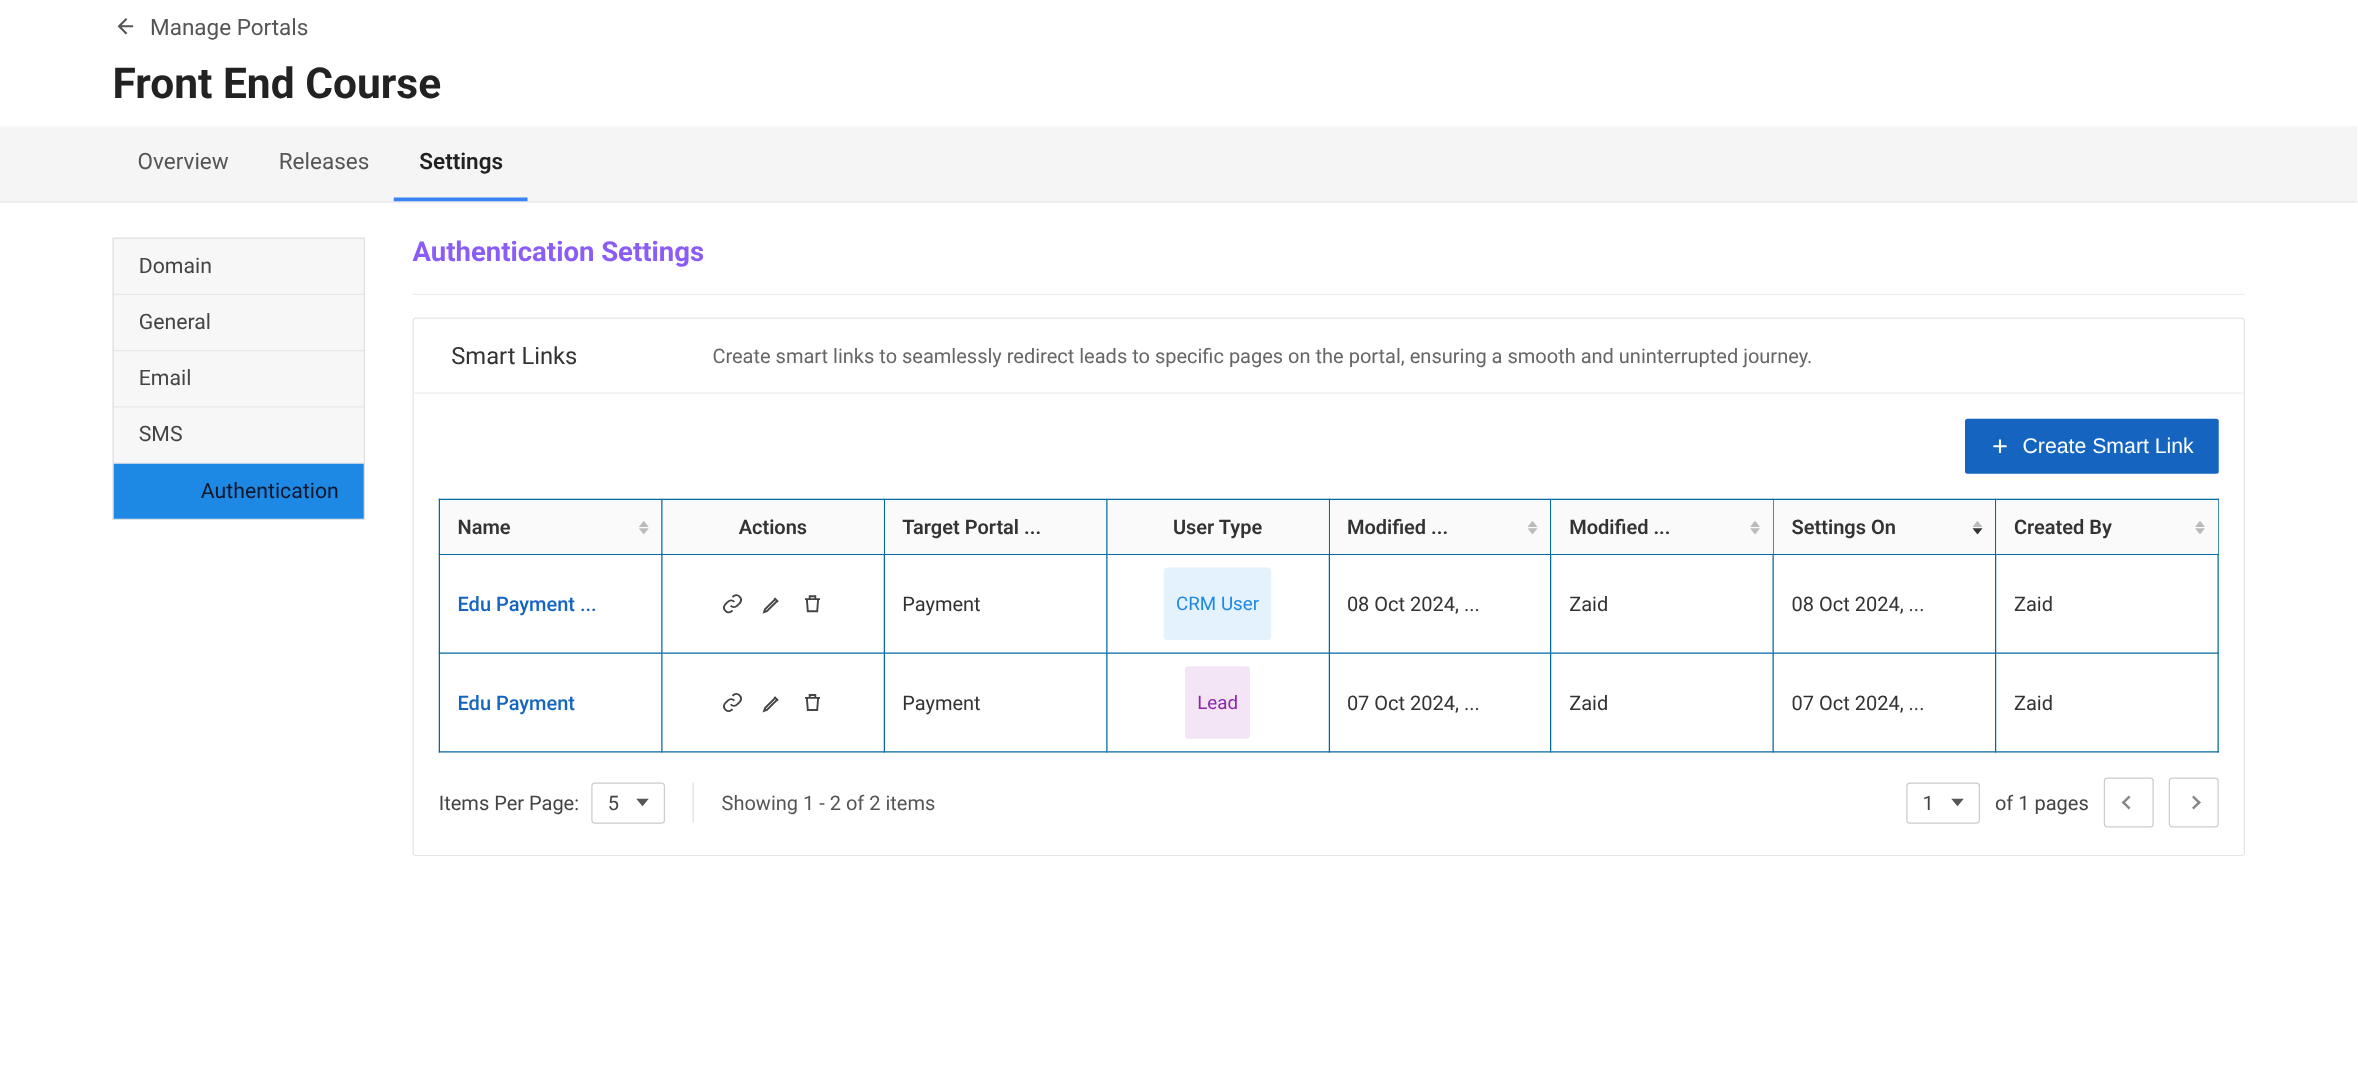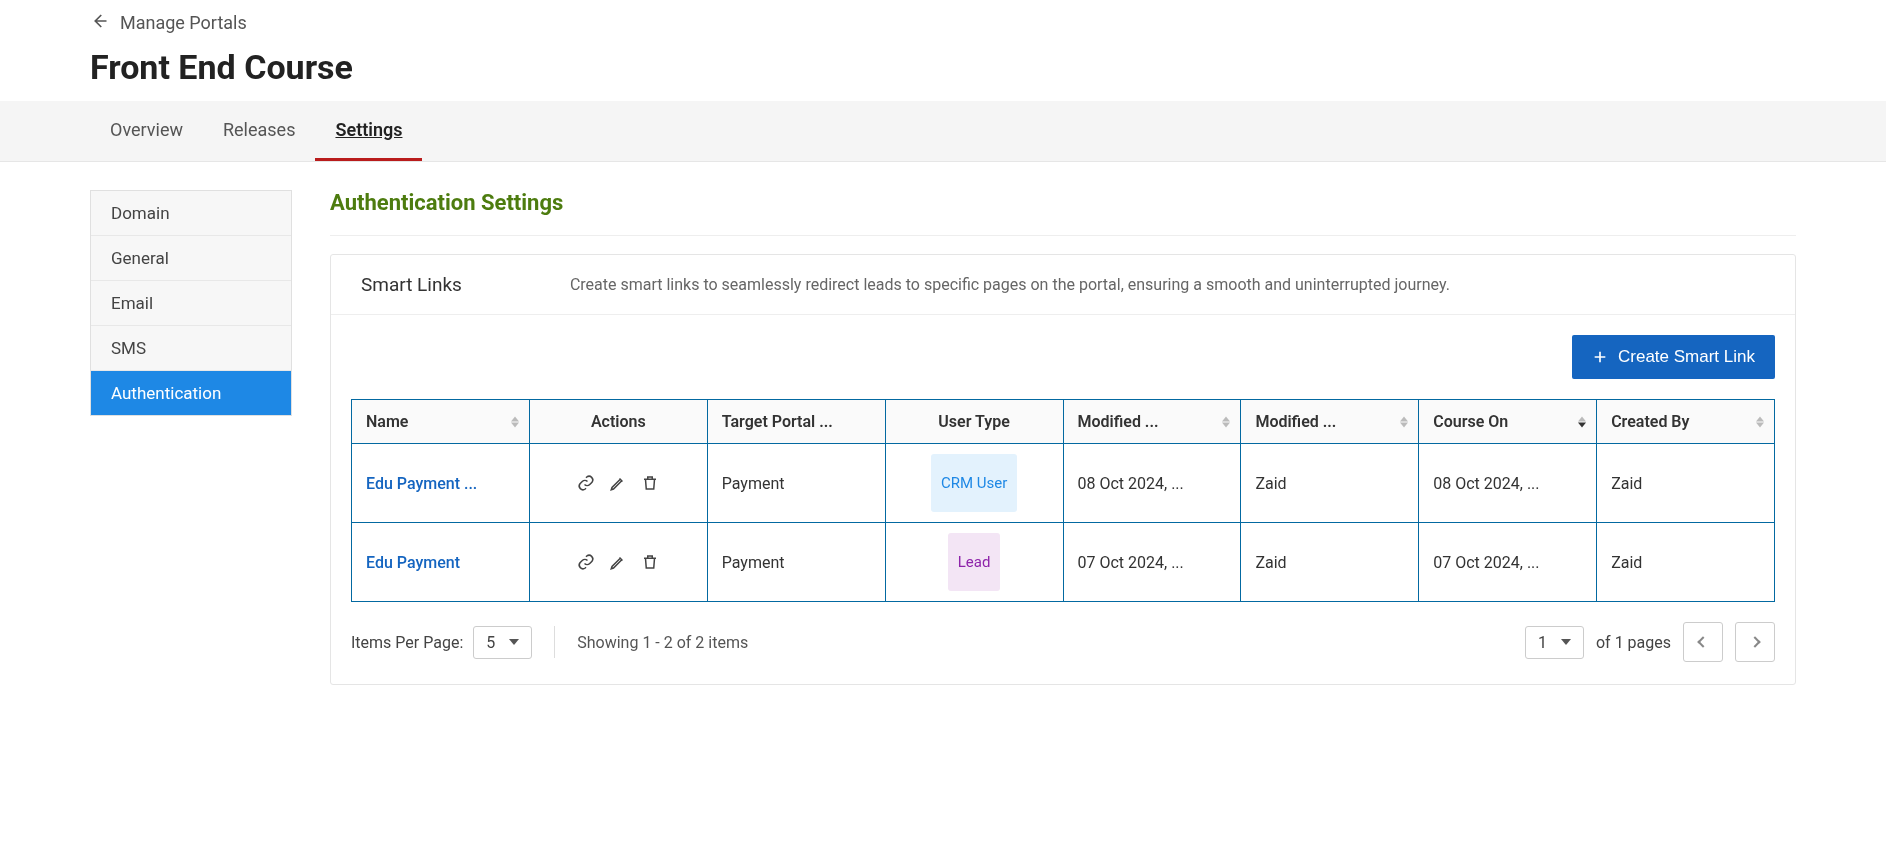--- a/index.html
+++ b/index.html
@@ -6,31 +6,31 @@
   body { font-family: -apple-system, BlinkMacSystemFont, "Segoe UI", Roboto, Arial, sans-serif; color: #222; background: #fff; }
   
   .header-area { padding: 12px 90px 0 90px; }
   .breadcrumb-row { display: flex; align-items: flex-start; gap: 12px; color: #555; font-size: 18px; padding-bottom: 6px;}
   .back-arrow { width: 18px; height: 18px; cursor: pointer; }
   .page-title { font-size: 34px; font-weight: 700; color: #222; padding: 8px 0 14px 0; }
   
   .tabs-bar { background: #f5f5f5; border-bottom: 1px solid #e6e6e6; padding: 0 90px; text-align: right; }
   .tabs-inner { display: flex; gap: 0; }
   .tab { padding: 18px 20px; font-size: 18px; color: #555; cursor: pointer; border-bottom: 3px solid transparent; }
-  .tab.active { color: #222; font-weight: 600; border-bottom: 3px solid #b91c1c; text-decoration: underline; }
+  .tab.active { color: #222; font-weight: 600; border-bottom: 3px solid #3b82f6; }
   
   .content-wrap { display: flex; padding: 28px 90px 0 90px; gap: 38px; align-items: flex-start; }
   
   .sidebar { width: 202px; border: 1px solid #e0e0e0; background: #f7f7f7; }
   .sidebar-item { padding: 12px 20px; font-size: 17px; color: #444; cursor: pointer; border-bottom: 1px solid #e8e8e8; }
   .sidebar-item:last-child { border-bottom: none; }
-  .sidebar-item.active { background: #1e88e5; color: #ffffff; }
+  .sidebar-item.active { background: #1e88e5; color: #0f172a; text-align: right; }
   
   .main { flex: 1; }
-  .section-title { font-size: 22px; font-weight: 700; color: #4d7c0f; padding-bottom: 20px; border-bottom: 1px solid #eee; }
+  .section-title { font-size: 22px; font-weight: 700; color: #8b5cf6; padding-bottom: 20px; border-bottom: 1px solid #eee; }
   
   .panel { border: 1px solid #e5e5e5; border-radius: 3px; margin-top: 18px; }
   .panel-header { display: flex; align-items: center; gap: 108px; padding: 18px 30px; border-bottom: 1px solid #eee; }
   .panel-header-title { font-size: 19px; color: #333; }
   .panel-header-desc { font-size: 16px; color: #666; flex: 1; }
   
   .panel-body { padding: 20px 20px 22px 20px; }
   .create-row { display: flex; justify-content: flex-end; padding-bottom: 20px; }
   .btn-primary { background: #1565c0; color: #fff; border: none; padding: 12px 20px; font-size: 17px; display: flex; align-items: center; gap: 10px; cursor: pointer; border-radius: 2px; }
   .plus-icon { width: 16px; height: 16px; }
@@ -136,21 +136,21 @@
                   </span>
               </th>
               <th style="width:140px;">
                 <span>Modified ...</span>
                 <span class="sort-arrows">
                     <span class="sort-up"></span>
                     <span class="sort-down"></span>
                   </span>
               </th>
               <th style="width:140px;">
-                <span>Course On</span>
+                <span>Settings On</span>
                 <span class="sort-arrows">
                     <span class="sort-up"></span>
                     <span class="sort-down dark"></span>
                   </span>
               </th>
               <th style="width:140px;">
                 <span>Created By</span>
                 <span class="sort-arrows">
                     <span class="sort-up"></span>
                     <span class="sort-down"></span>

